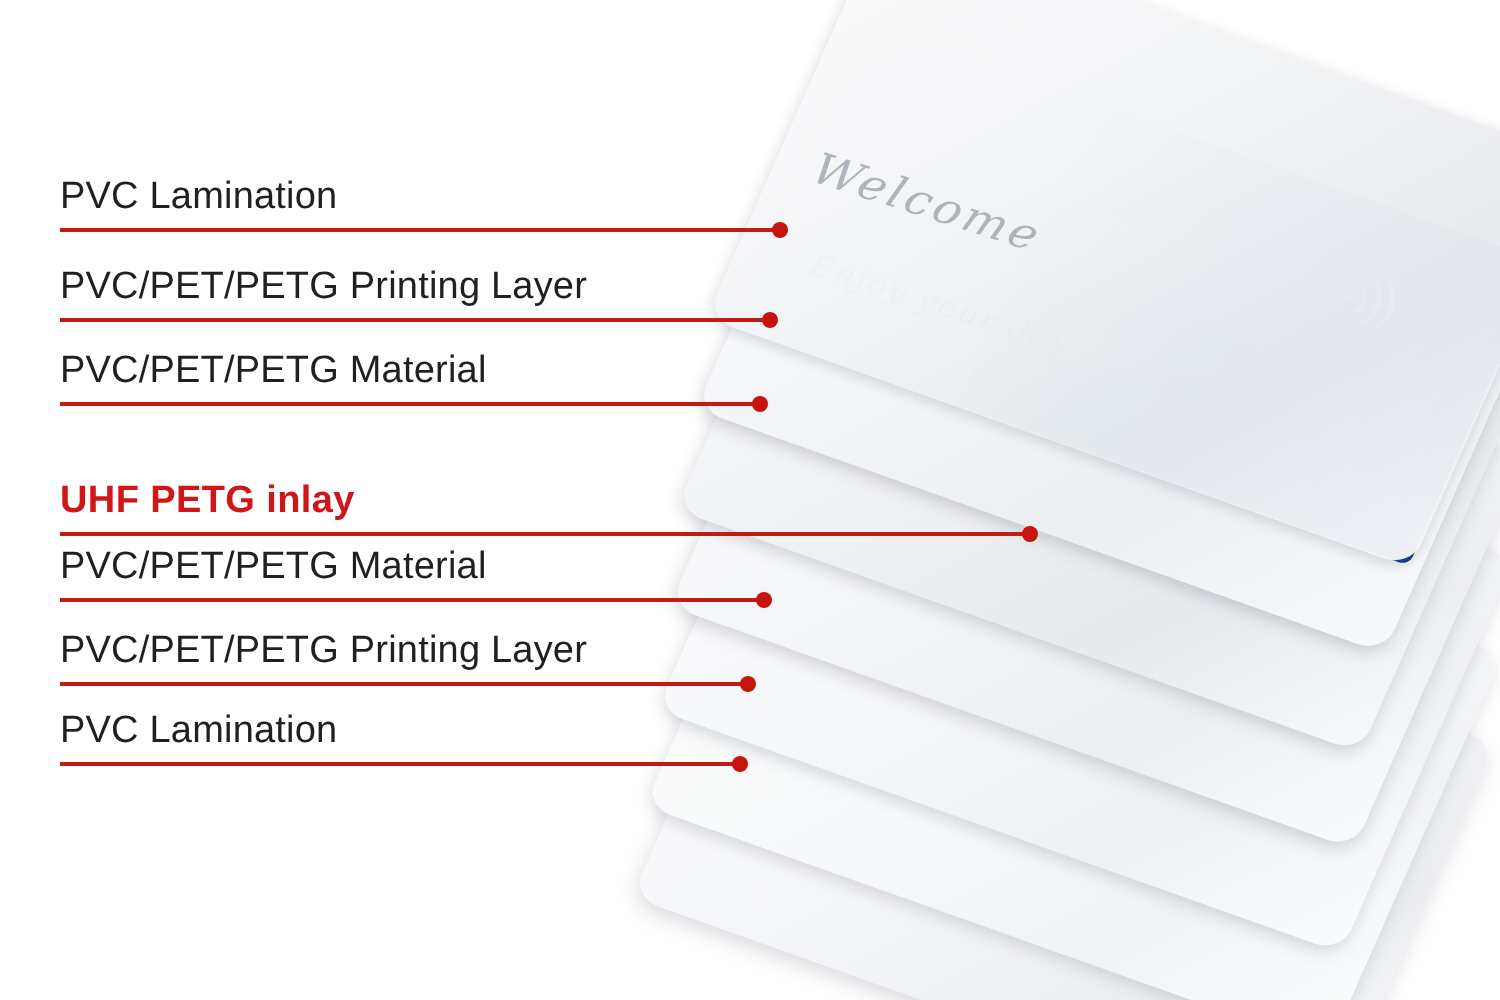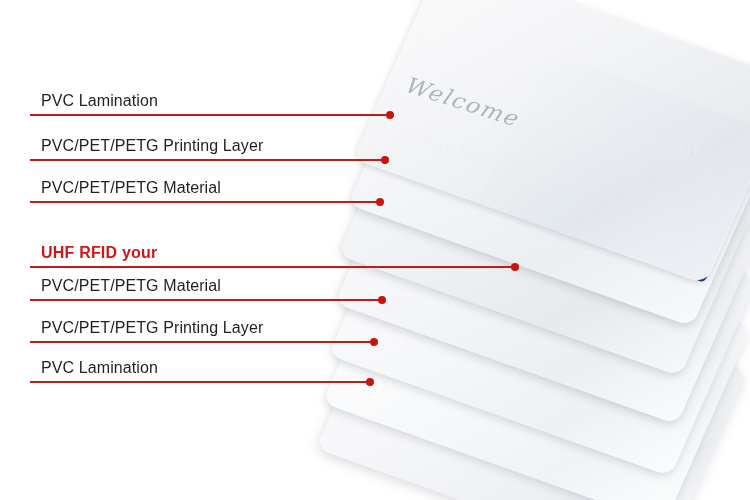--- a/index.html
+++ b/index.html
@@ -10,25 +10,24 @@
     font-family:"Liberation Sans","DejaVu Sans",sans-serif;
     overflow:hidden;
     position:relative;
   }
   #stage{position:relative;width:750px;height:500px;overflow:hidden;}
 
   
   .callout{position:absolute;left:0;width:520px;}
   .callout .ctext{
     position:absolute;left:30px;bottom:6px;
-    font-size:16px;
+    font-size:19px;
     color:#231f20;
     white-space:nowrap;
     letter-spacing:0.1px;
-    margin-left:11px;
   }
   .callout.accent .ctext{color:#cf1717;font-weight:700;letter-spacing:0.2px;}
   .callout .cline{
     position:absolute;left:30px;bottom:0;height:1.6px;
     background:#c21b17;
   }
   .callout .cdot{
     position:absolute;bottom:-3px;width:8px;height:8px;border-radius:50%;
     background:#c8140f;
   }
@@ -291,21 +290,21 @@
       <div class="cdot" style="left:381px;"></div>
     </div>
 
     <div class="callout" style="top:203px;">
       <div class="ctext">PVC/PET/PETG Material</div>
       <div class="cline" style="width:350px;"></div>
       <div class="cdot" style="left:376px;"></div>
     </div>
 
     <div class="callout accent" style="top:268px;">
-      <div class="ctext">UHF RFID your</div>
+      <div class="ctext">UHF PETG inlay</div>
       <div class="cline" style="width:485px;"></div>
       <div class="cdot" style="left:511px;"></div>
     </div>
 
     <div class="callout" style="top:301px;">
       <div class="ctext">PVC/PET/PETG Material</div>
       <div class="cline" style="width:352px;"></div>
       <div class="cdot" style="left:378px;"></div>
     </div>
 

